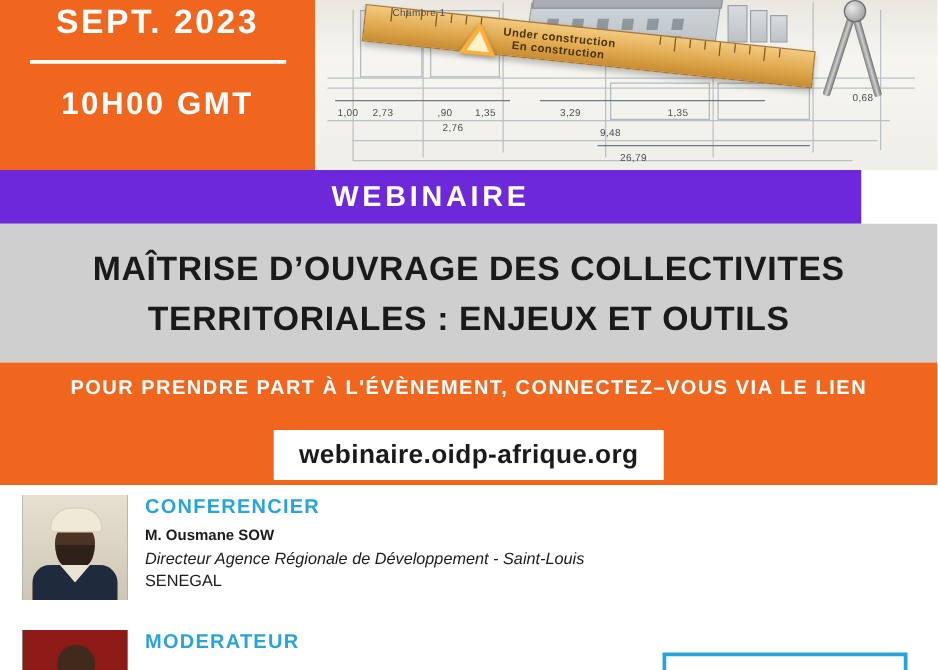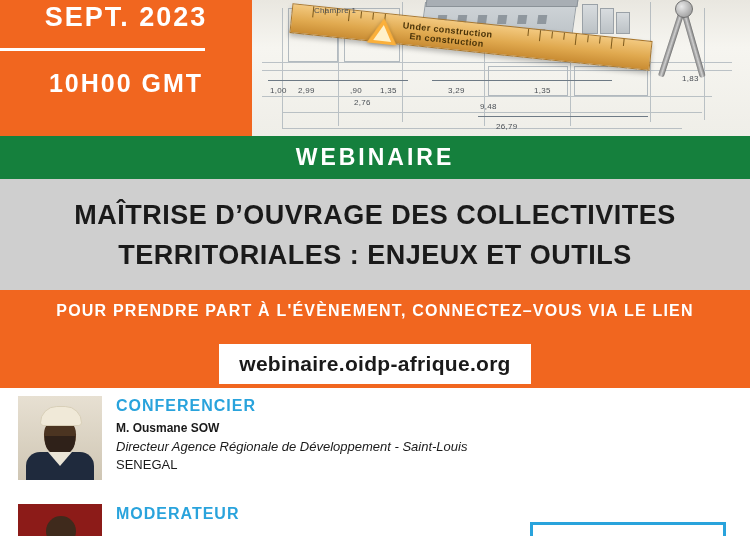--- a/index.html
+++ b/index.html
@@ -23,20 +23,21 @@
     height: 136px;
     display: flex;
   }
   .date-block {
     width: 252px;
     height: 136px;
     background: #F1661F;
     color: #ffffff;
     display: flex;
     flex-direction: column;
+    align-items: center;
     justify-content: flex-start;
     box-sizing: border-box;
     padding-top: 0px;
     position: relative;
   }
   .date-line1 {
     font-size: 27px;
     font-weight: bold;
     letter-spacing: 2px;
     margin-top: 2px;
@@ -199,22 +200,22 @@
   .dimline {
     position: absolute;
     height: 1px;
     background: #6e7a85;
   }
 
   
   .webinar-bar {
     position: absolute;
     left: 0; top: 136px;
-    width: 750px; height: 43px;
-    background: #15803d;
+    width: 689px; height: 43px;
+    background: #6d28d9;
     display: flex;
     align-items: center;
     justify-content: center;
   }
   .webinar-bar .label {
     color: #ffffff;
     font-size: 23px;
     font-weight: bold;
     letter-spacing: 3px;
   }
@@ -432,28 +433,28 @@
       <div>En construction</div>
     </div>
 
     <div class="compass">
       <div class="leg l"></div>
       <div class="leg r"></div>
       <div class="hinge"></div>
     </div>
 
     <div class="dim" style="left:18px; top:86px;">1,00</div>
-    <div class="dim" style="left:46px; top:86px;">2,99</div>
+    <div class="dim" style="left:46px; top:86px;">2,73</div>
     <div class="dim" style="left:98px; top:86px;text-align:center;">,90</div>
     <div class="dim" style="left:128px; top:86px;">1,35</div>
     <div class="dim" style="left:102px; top:98px;">2,76</div>
     <div class="dim" style="left:196px; top:86px;">3,29</div>
     <div class="dim" style="left:282px; top:86px;">1,35</div>
     <div class="dim" style="left:228px; top:102px;">9,48</div>
-    <div class="dim" style="left:430px; top:74px;">1,83</div>
+    <div class="dim" style="left:430px; top:74px;">0,68</div>
     <div class="dim" style="left:244px; top:122px;">26,79</div>
     <div class="dim" style="left:62px; top:6px;">Chambre 1</div>
     <div class="dimline" style="left:16px; top:80px; width:140px;"></div>
     <div class="dimline" style="left:180px; top:80px; width:180px;"></div>
     <div class="dimline" style="left:226px; top:116px; width:170px;"></div>
   </div>
 </div>
 
 <div class="webinar-bar">
   <div class="label">WEBINAIRE</div>

